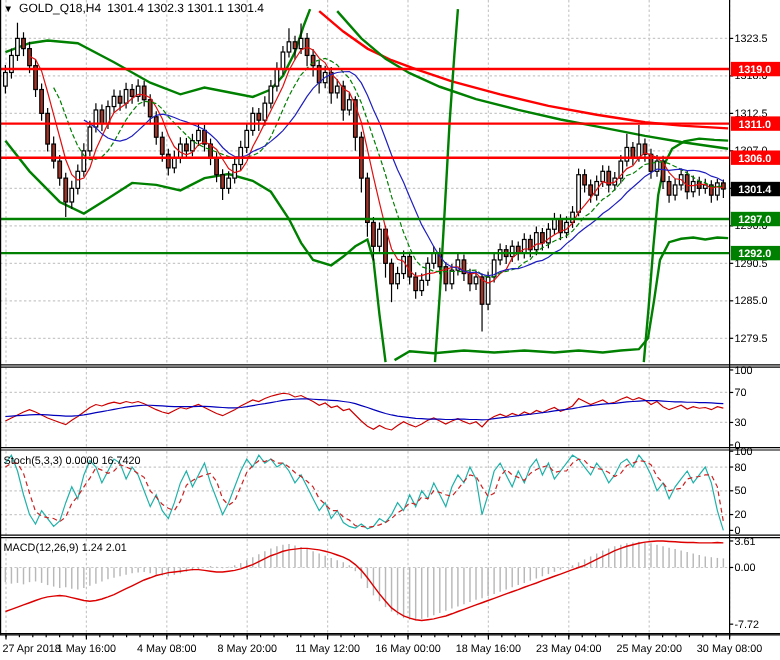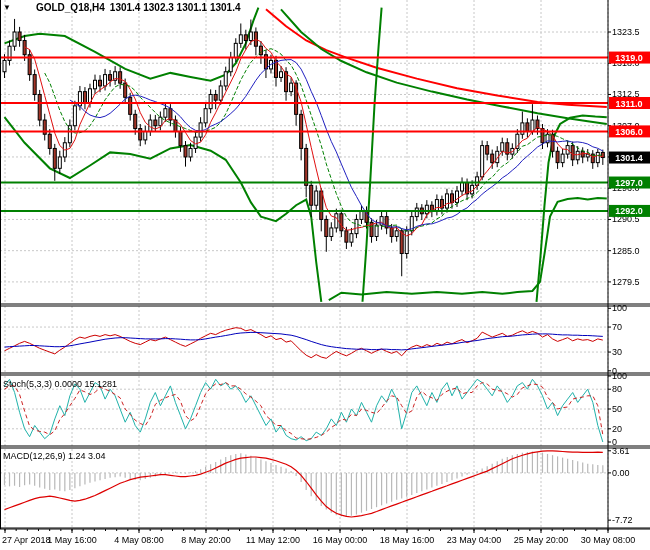--- a/index.html
+++ b/index.html
@@ -2,22 +2,22 @@
 <html><head>
 <meta charset="utf-8">
 <style>
   html,body{margin:0;padding:0;background:#ffffff;}
   #app{position:relative;width:650px;height:550px;background:#ffffff;overflow:hidden;
        font-family:"Liberation Sans",sans-serif;}
   #plot{position:absolute;left:0;top:0;}
   .overlay-label{position:absolute;font-size:9px;color:#000;white-space:pre;line-height:11px;}
   #title{position:absolute;left:3px;top:2px;font-size:10px;color:#000;display:flex;gap:5px;align-items:center;}
   #title .tri{font-size:8px;cursor:pointer;}
-  #title .sym{font-weight:bold;margin-left:20px;}
-  #title .ohlc{font-weight:bold;}
+  #title .sym{font-weight:normal;}
+  #title .ohlc{font-weight:normal;}
 </style>
 </head>
 <body>
 
 <div id="app">
   <svg id="plot" width="650" height="550">
       <rect x="0" y="0" width="650" height="550" fill="#ffffff"></rect>
       <line x1="5" y1="0" x2="5" y2="303" stroke="#c8c8c8" stroke-width="1" stroke-dasharray="2,2"></line>
       <line x1="72" y1="0" x2="72" y2="303" stroke="#c8c8c8" stroke-width="1" stroke-dasharray="2,2"></line>
       <line x1="139" y1="0" x2="139" y2="303" stroke="#c8c8c8" stroke-width="1" stroke-dasharray="2,2"></line>
@@ -594,15 +594,15 @@
       <line x1="608" y1="529" x2="608" y2="533" stroke="#000000" stroke-width="1"></line>
       <text x="608" y="543" text-anchor="middle" font-size="9" fill="#000000" font-family="&quot;Liberation Sans&quot;, sans-serif" font-weight="normal">30 May 08:00</text>
     </svg>
 
   <div id="title">
     <span class="tri">▼</span>
     <span class="sym">GOLD_Q18,H4</span>
     <span class="ohlc">1301.4 1302.3 1301.1 1301.4</span>
   </div>
 
-  <div class="overlay-label" style="left:3px;top:379px;">Stoch(5,3,3) 0.0000 15.1281</div>
-  <div class="overlay-label" style="left:3px;top:451px;">MACD(12,26,9) 1.24 3.04</div>
+  <div class="overlay-label" style="left:3px;top:379px;">Stoch(5,3,3) 0.0000 16.7420</div>
+  <div class="overlay-label" style="left:3px;top:451px;">MACD(12,26,9) 1.24 2.01</div>
 </div>
 
 </body></html>

